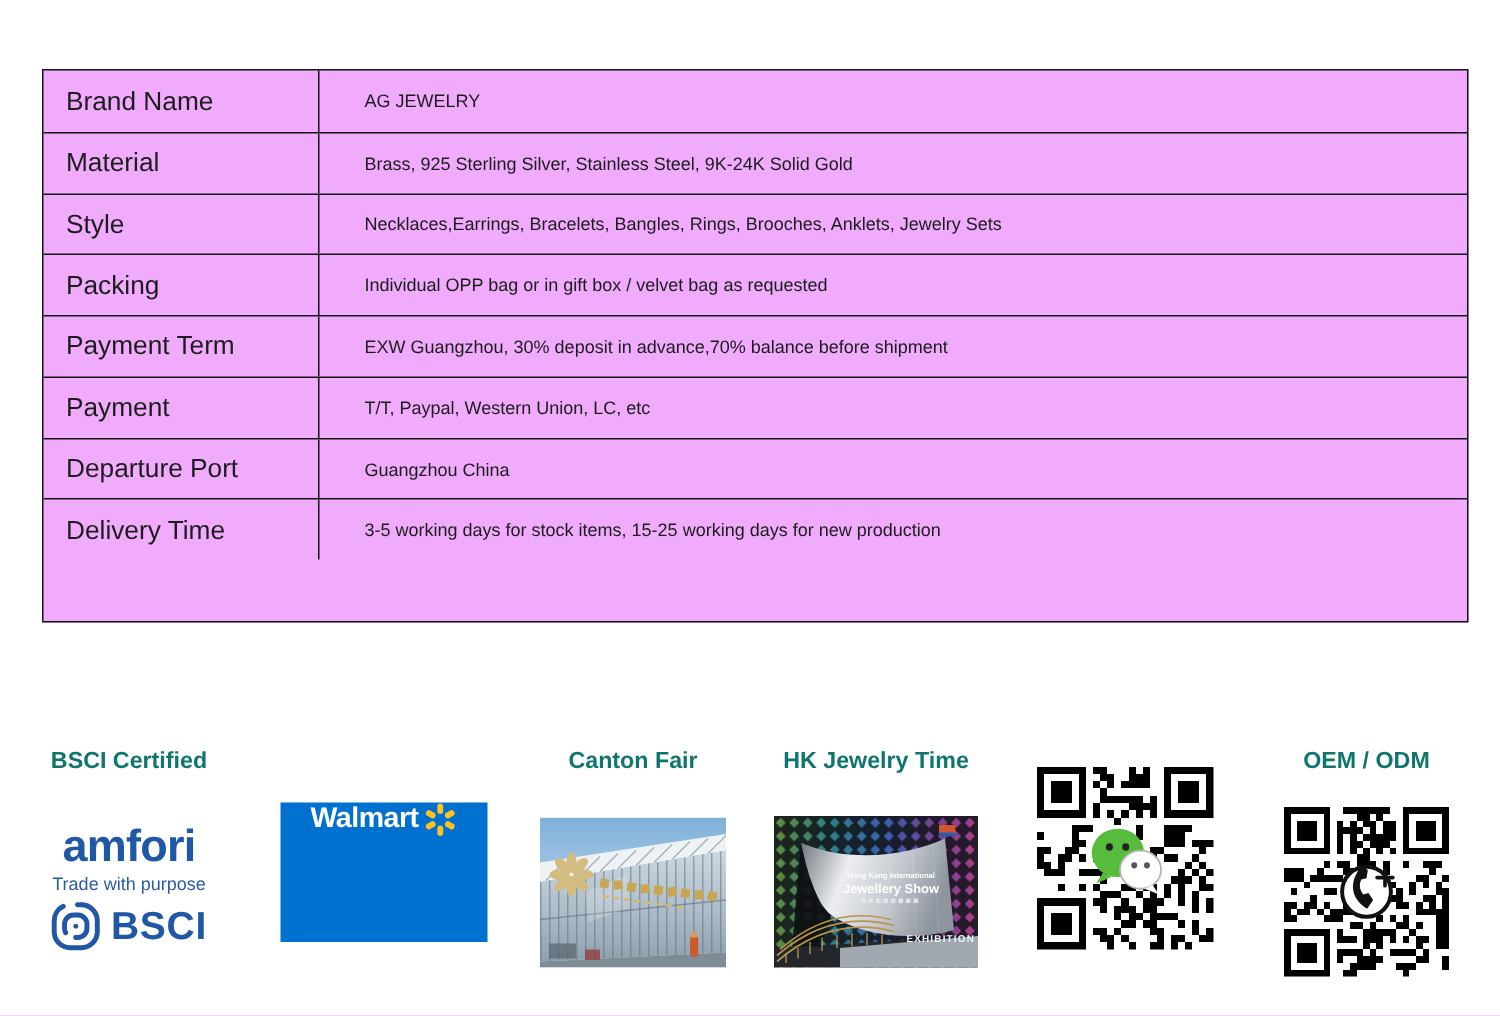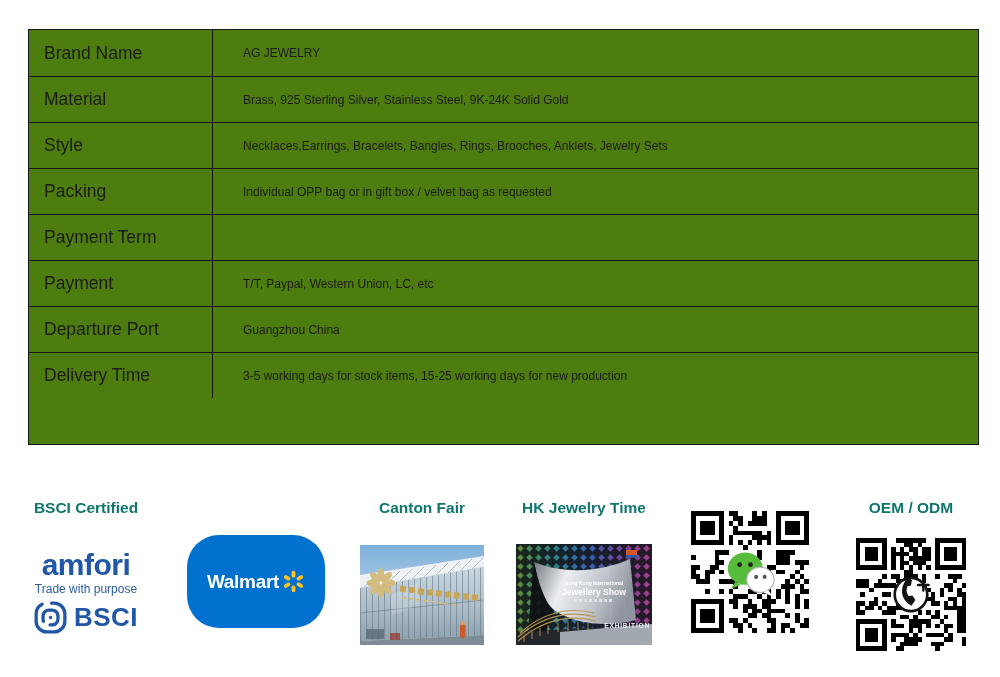--- a/index.html
+++ b/index.html
@@ -2,23 +2,23 @@
 <html><head>
 <meta charset="utf-8">
 <style>
   html,body{margin:0;padding:0;}
   body{
     width:1000px;height:677px;position:relative;background:#ffffff;
     font-family:"Liberation Sans", sans-serif;color:#1c1c1c;overflow:hidden;
   }
   
   .spec-table{
-    position:absolute;left:28px;top:29px;width:951px;height:416px;
+    position:absolute;left:28px;top:46px;width:951px;height:369px;
     border:1.6px solid #151515;box-sizing:border-box;
-    display:grid;grid-template-rows:repeat(9,1fr);background:#4d7c0f;
+    display:grid;grid-template-rows:repeat(9,1fr);background:#f0abfc;
   }
   .spec-row{display:flex;border-top:1.6px solid #151515;min-height:0;}
   .spec-row:first-child{border-top:none;}
   .cell-label{
     width:184px;flex:0 0 184px;border-right:1.6px solid #151515;
     display:flex;align-items:center;padding-left:15px;box-sizing:border-box;
     font-size:17.5px;white-space:nowrap;
   }
   .cell-value{
     flex:1;display:flex;align-items:center;padding-left:30px;box-sizing:border-box;
@@ -33,21 +33,21 @@
     font-size:30px;font-weight:700;color:#2057a7;line-height:30px;
     letter-spacing:-0.5px;text-align:center;
   }
   .amfori-tag{font-size:12px;color:#2a5ca0;margin-top:2px;text-align:center;white-space:nowrap;}
   .amfori-row{display:flex;align-items:center;justify-content:center;gap:7px;margin-top:5px;}
   .amfori-spiral{width:33px;height:33px;}
   .amfori-bsci{font-size:26px;font-weight:600;color:#2057a7;letter-spacing:0.5px;}
   
   .walmart-box{
     width:138px;height:93px;background:#0071ce;margin:38px auto 0;
-    display:flex;align-items:center;justify-content:center;gap:3px;border-radius:32px;
+    display:flex;align-items:flex-start;justify-content:center;gap:3px;
   }
   .walmart-text{color:#ffffff;font-weight:700;font-size:19px;letter-spacing:-0.3px;}
   .walmart-spark{width:23px;height:23px;}
   
   .photo{display:block;margin-left:auto;margin-right:auto;}
   .canton-photo{width:124px;height:100px;margin-top:27px;}
   .hk-photo{width:136px;height:101px;margin-top:26px;}
   
   .qr{margin-left:auto;margin-right:auto;}
   .qr svg{width:100%;height:100%;display:block;}
@@ -69,20 +69,21 @@
   <div class="spec-row">
     <div class="cell-label">Style</div>
     <div class="cell-value">Necklaces,Earrings, Bracelets, Bangles, Rings, Brooches, Anklets, Jewelry Sets</div>
   </div>
   <div class="spec-row">
     <div class="cell-label">Packing</div>
     <div class="cell-value">Individual OPP bag or in gift box / velvet bag as requested</div>
   </div>
   <div class="spec-row">
     <div class="cell-label">Payment Term</div>
+    <div class="cell-value">EXW Guangzhou, 30% deposit in advance,70% balance before shipment</div>
   </div>
   <div class="spec-row">
     <div class="cell-label">Payment</div>
     <div class="cell-value">T/T, Paypal, Western Union, LC, etc</div>
   </div>
   <div class="spec-row">
     <div class="cell-label">Departure Port</div>
     <div class="cell-value">Guangzhou China</div>
   </div>
   <div class="spec-row">

